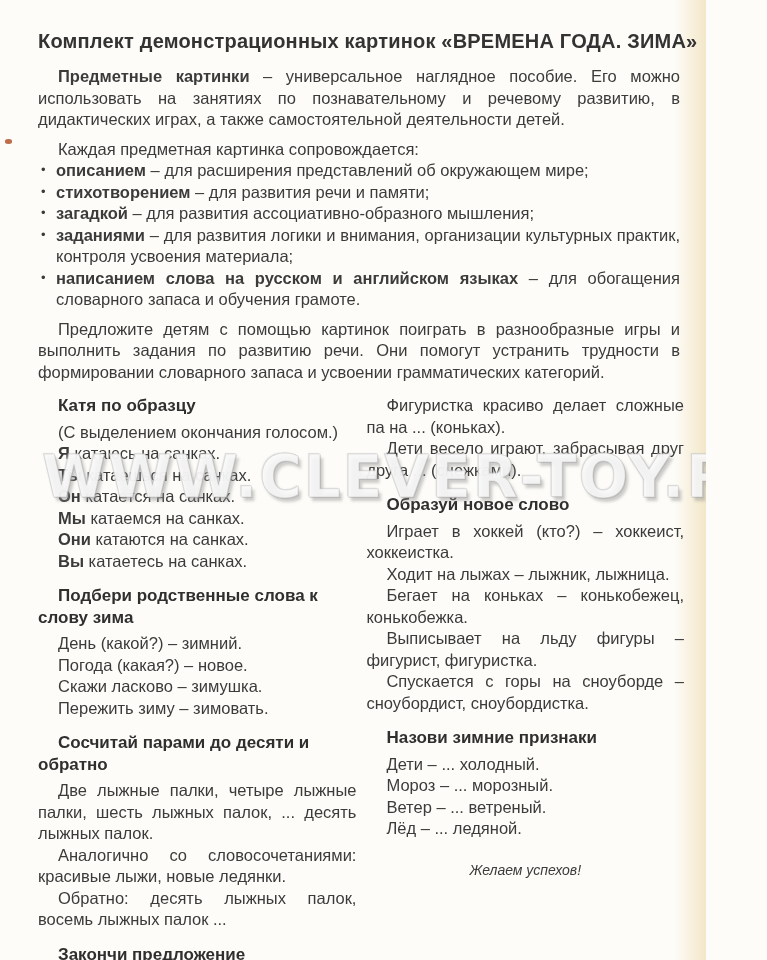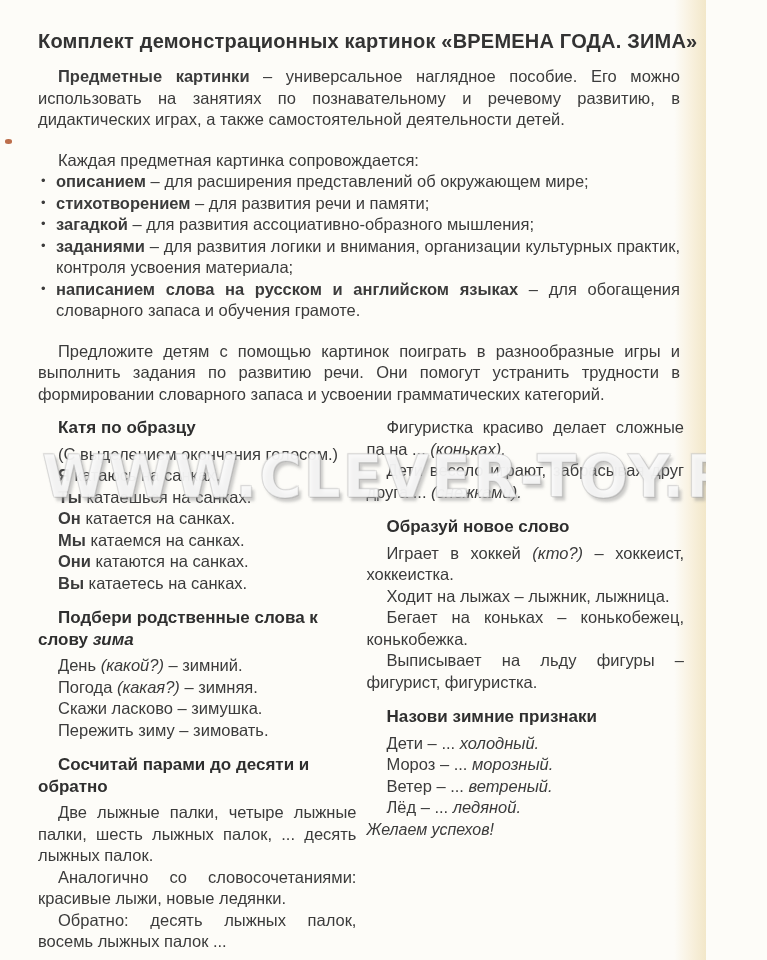--- a/index.html
+++ b/index.html
@@ -23,21 +23,21 @@
     color:#333;
     letter-spacing:0.2px;
     white-space:nowrap;
   }
   .intro{
     padding:13px 26px 0 38px;
     font-size:16.5px;
     line-height:21.5px;
     text-align:justify;
   }
-  .intro .gap{margin-top:19px;}
+  .intro .gap{margin-top:8px;}
   .block-li{
     padding-left:18px;
     position:relative;
     text-align:justify;
   }
   .block-li .bullet{
     position:absolute;
     left:3px;top:-1px;
     font-size:13px;
     color:#3b3b3b;
@@ -58,24 +58,26 @@
     margin:13px 0 5px;
     text-indent:20px;
   }
   .col .block-h:first-child{margin-top:0;}
   .block-p{
     margin:0;
     text-align:justify;
     text-indent:20px;
   }
   .b{font-weight:bold;}
-  .i{font-style:italic;margin-top:12px;}
+  .i{margin-top:12px;}
   .closing{
+    margin-top:20px;
+    text-align:center;
     font-style:italic;
-    font-size:16px;
+    font-size:14px;
     color:#3b3b3b;
   }
   .watermark{
     position:absolute;
     left:42px;top:443px;
     width:760px;
     font-family:"DejaVu Sans",sans-serif;
     font-size:58px;
     font-weight:bold;
     letter-spacing:2px;
@@ -121,38 +123,39 @@
         <div class="block-h"><span class="b">Катя по образцу</span></div>
         <div class="block-p"><span>(С выделением окончания голосом.)</span></div>
         <div class="block-p"><span class="b">Я</span><span> катаюсь на санках.</span></div>
         <div class="block-p"><span class="b">Ты</span><span> катаешься на санках.</span></div>
         <div class="block-p"><span class="b">Он</span><span> катается на санках.</span></div>
         <div class="block-p"><span class="b">Мы</span><span> катаемся на санках.</span></div>
         <div class="block-p"><span class="b">Они</span><span> катаются на санках.</span></div>
         <div class="block-p"><span class="b">Вы</span><span> катаетесь на санках.</span></div>
         <div class="block-h"><span class="b">Подбери родственные слова к слову </span><span class="b i">зима</span></div>
         <div class="block-p"><span>День </span><span class="i">(какой?)</span><span> – зимний.</span></div>
-        <div class="block-p"><span>Погода </span><span class="i">(какая?)</span><span> – зимняя.</span></div>
+        <div class="block-p"><span>Погода </span><span class="i">(какая?)</span><span> – новое.</span></div>
         <div class="block-p"><span>Скажи ласково – зимушка.</span></div>
         <div class="block-p"><span>Пережить зиму – зимовать.</span></div>
         <div class="block-h"><span class="b">Сосчитай парами до десяти и обратно</span></div>
         <div class="block-p"><span>Две лыжные палки, четыре лыжные палки, шесть лыжных палок, ... десять лыжных палок.</span></div>
         <div class="block-p"><span>Аналогично со словосочетаниями: красивые лыжи, новые ледянки.</span></div>
         <div class="block-p"><span>Обратно: десять лыжных палок, восемь лыжных палок ...</span></div>
         <div class="block-h"><span class="b">Закончи предложение</span></div>
         <div class="block-p"><span>Петя и Катя катаются с горки на ... </span><span class="i">(лыжах, санках, ледянках).</span></div>
       </div>
     <div class="col col-right" id="right-col">
     <div class="block-p"><span>Фигуристка красиво делает сложные па на ... </span><span class="i">(коньках).</span></div>
         <div class="block-p"><span>Дети весело играют, забрасывая друг друга ... </span><span class="i">(снежками).</span></div>
         <div class="block-h"><span class="b">Образуй новое слово</span></div>
         <div class="block-p"><span>Играет в хоккей </span><span class="i">(кто?)</span><span> – хоккеист, хоккеистка.</span></div>
         <div class="block-p"><span>Ходит на лыжах – лыжник, лыжница.</span></div>
         <div class="block-p"><span>Бегает на коньках – конькобежец, конькобежка.</span></div>
         <div class="block-p"><span>Выписывает на льду фигуры – фигурист, фигуристка.</span></div>
+        <div class="block-p"><span>Спускается с горы на сноуборде – сноубордист, сноубордистка.</span></div>
         <div class="block-h"><span class="b">Назови зимние признаки</span></div>
         <div class="block-p"><span>Дети – ... </span><span class="i">холодный.</span></div>
         <div class="block-p"><span>Мороз – ... </span><span class="i">морозный.</span></div>
         <div class="block-p"><span>Ветер – ... </span><span class="i">ветреный.</span></div>
         <div class="block-p"><span>Лёд – ... </span><span class="i">ледяной.</span></div>
         <div class="closing">Желаем успехов!</div>
       </div>
   </div>
 
   <div class="watermark">WWW.CLEVER-TOY.RU</div>

